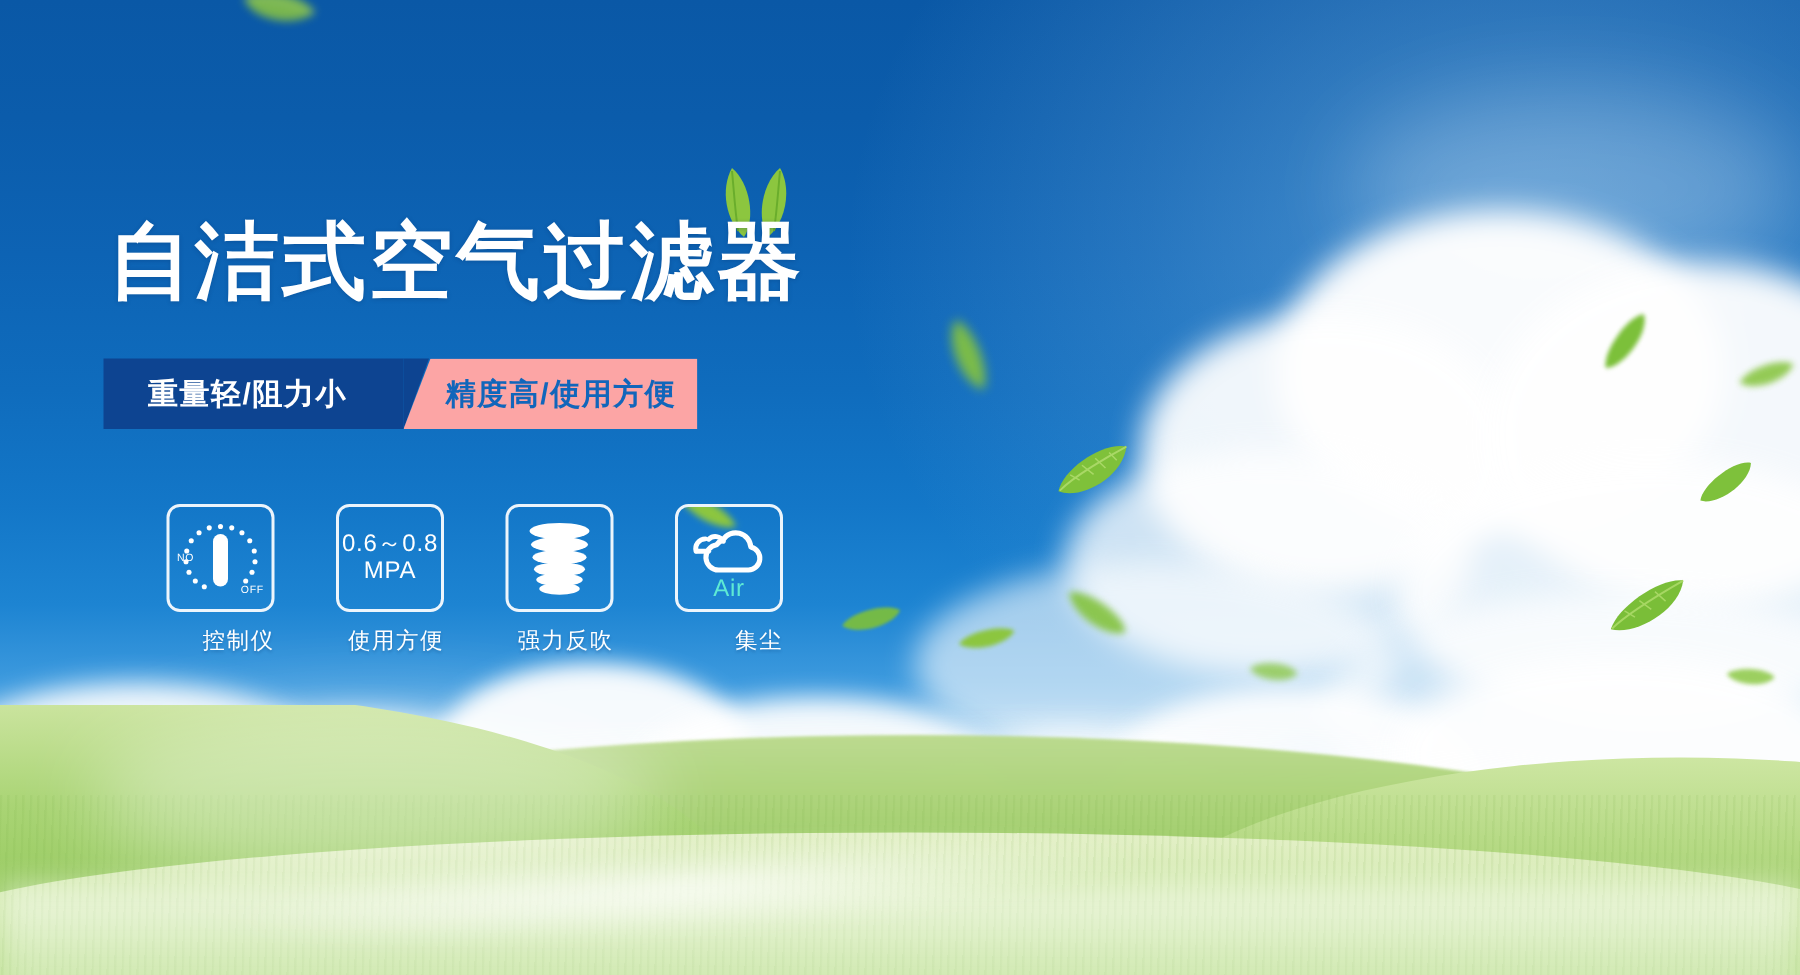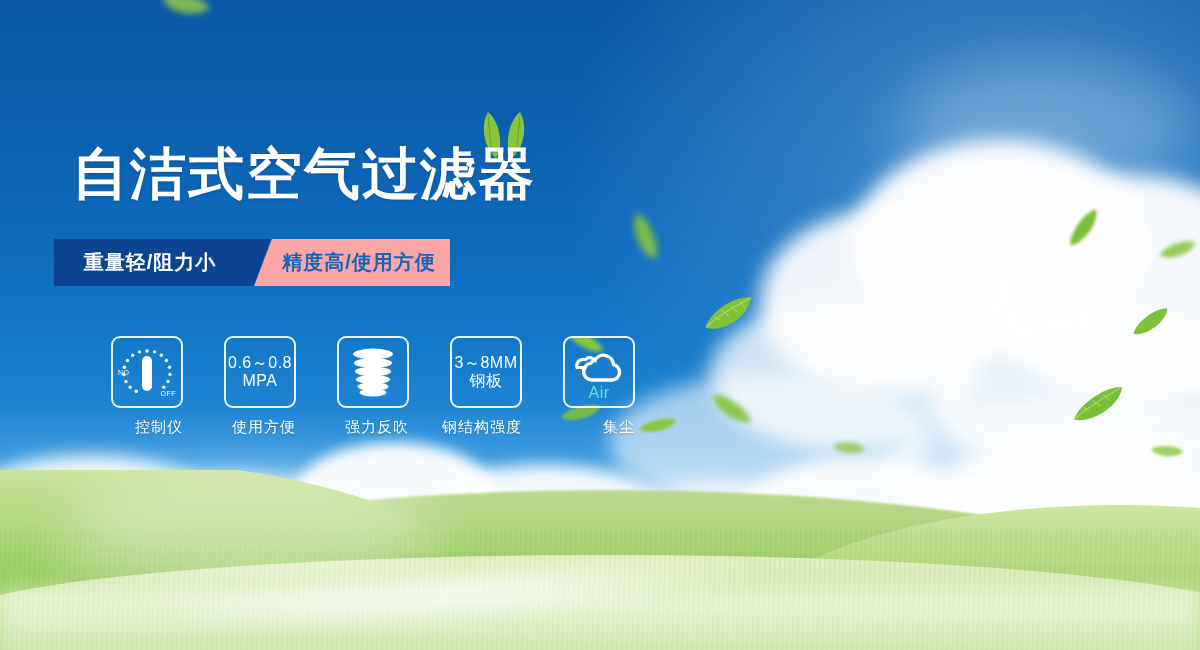--- a/index.html
+++ b/index.html
@@ -129,21 +129,21 @@
     color:#ffffff;
     font-weight:700;
     line-height:1.1;
     white-space:nowrap;
     text-shadow:0 1px 3px rgba(0,40,90,.25);
   }
   .sprout{position:absolute;left:468px;top:108px;width:70px;height:52px;}
 
   
   .subbar{
-    position:absolute;left:54px;top:239px;
+    position:absolute;left:69px;top:239px;
     width:396px;height:47px;
     display:flex;align-items:stretch;
   }
   .subbar-left{
     position:relative;
     background:#0d4491;
     flex:0 0 192px;
     display:flex;align-items:center;justify-content:center;
     color:#ffffff;
     font-size:20px;
@@ -403,29 +403,20 @@
           <g stroke="#ffffff" stroke-width="1.6">
             <line x1="20" y1="9" x2="20" y2="48"></line>
             <line x1="27" y1="9" x2="27" y2="48"></line>
             <line x1="34" y1="9" x2="34" y2="48"></line>
           </g>
         </svg>
       </div>
       <div class="feature-label">强力反吹</div>
     </div>
 
-    <div class="feature">
-      <div class="feature-box">
-        <div class="feature-text">
-          <div>3～8MM</div>
-          <div>钢板</div>
-        </div>
-      </div>
-      <div class="feature-label">钢结构强度</div>
-    </div>
 
     <div class="feature">
       <div class="feature-box" style="overflow:hidden;">
         <div class="leaf" style="left:-4px;top:-6px;transform:rotate(32deg);filter:blur(2px);">
           <svg width="46" height="18" viewBox="0 0 46 18">
               <path d="M1 9C9 1 36 0 45 7 36 17 9 17 1 9Z" fill="#8cc63f"></path>
             </svg>
         </div>
         <svg class="feature-icon-svg" width="56" height="40" viewBox="0 0 56 40" style="margin-top:-8px;position:relative;">
           <path d="M24 12a10 10 0 0 1 18.5 4.6A7.8 7.8 0 0 1 41 32H21a8.5 8.5 0 0 1-1.2-16.9A9.6 9.6 0 0 1 24 12Z" fill="none" stroke="#ffffff" stroke-width="3.4" stroke-linejoin="round"></path>

